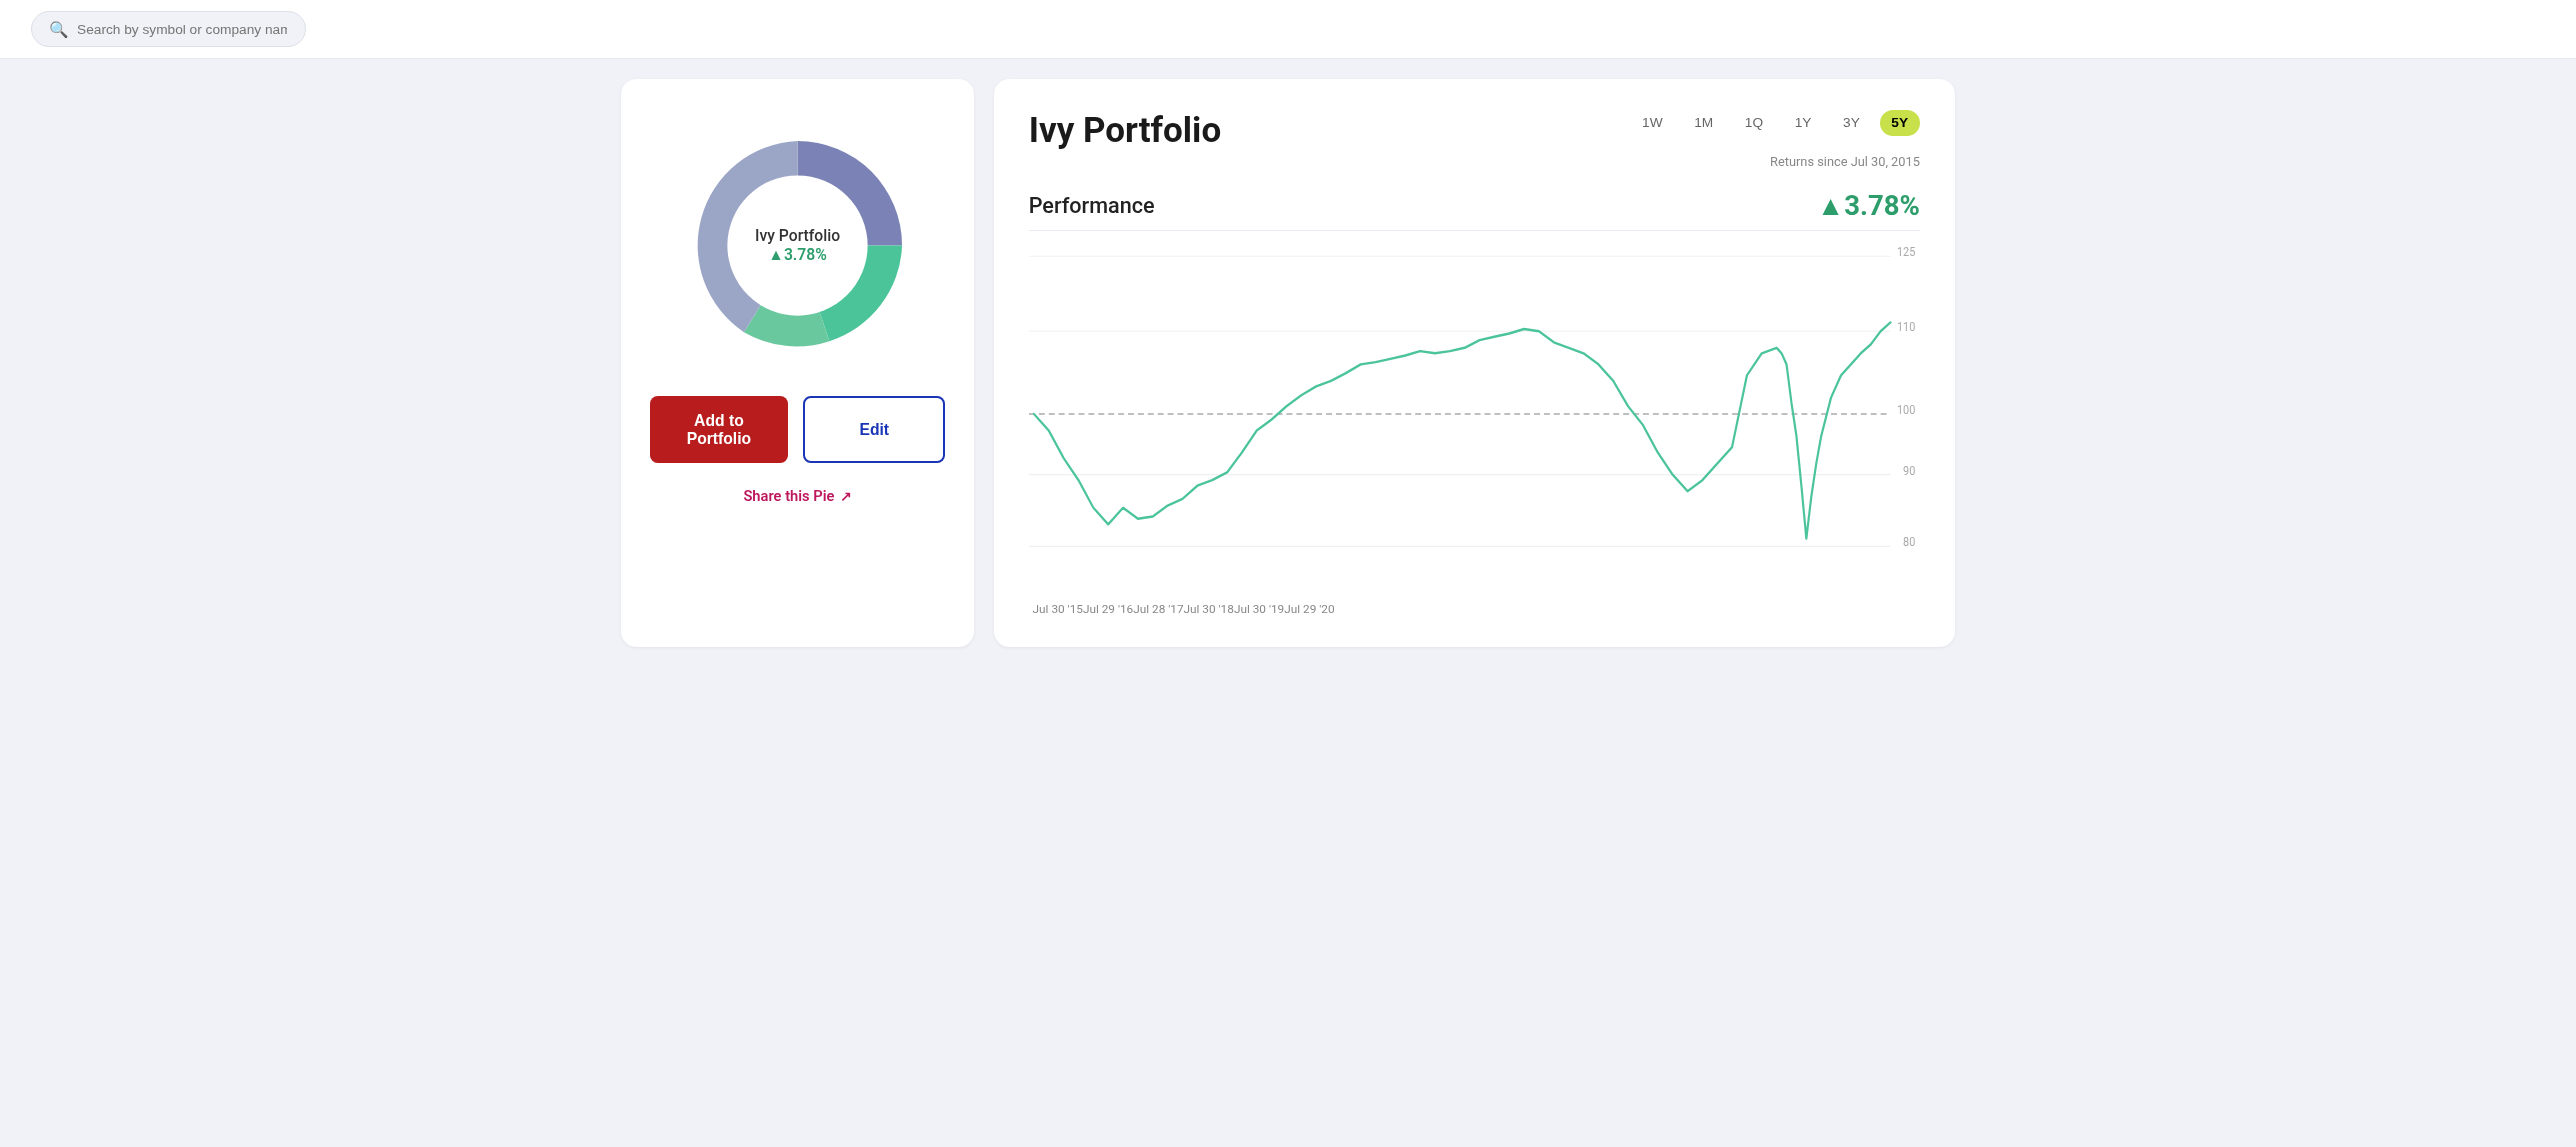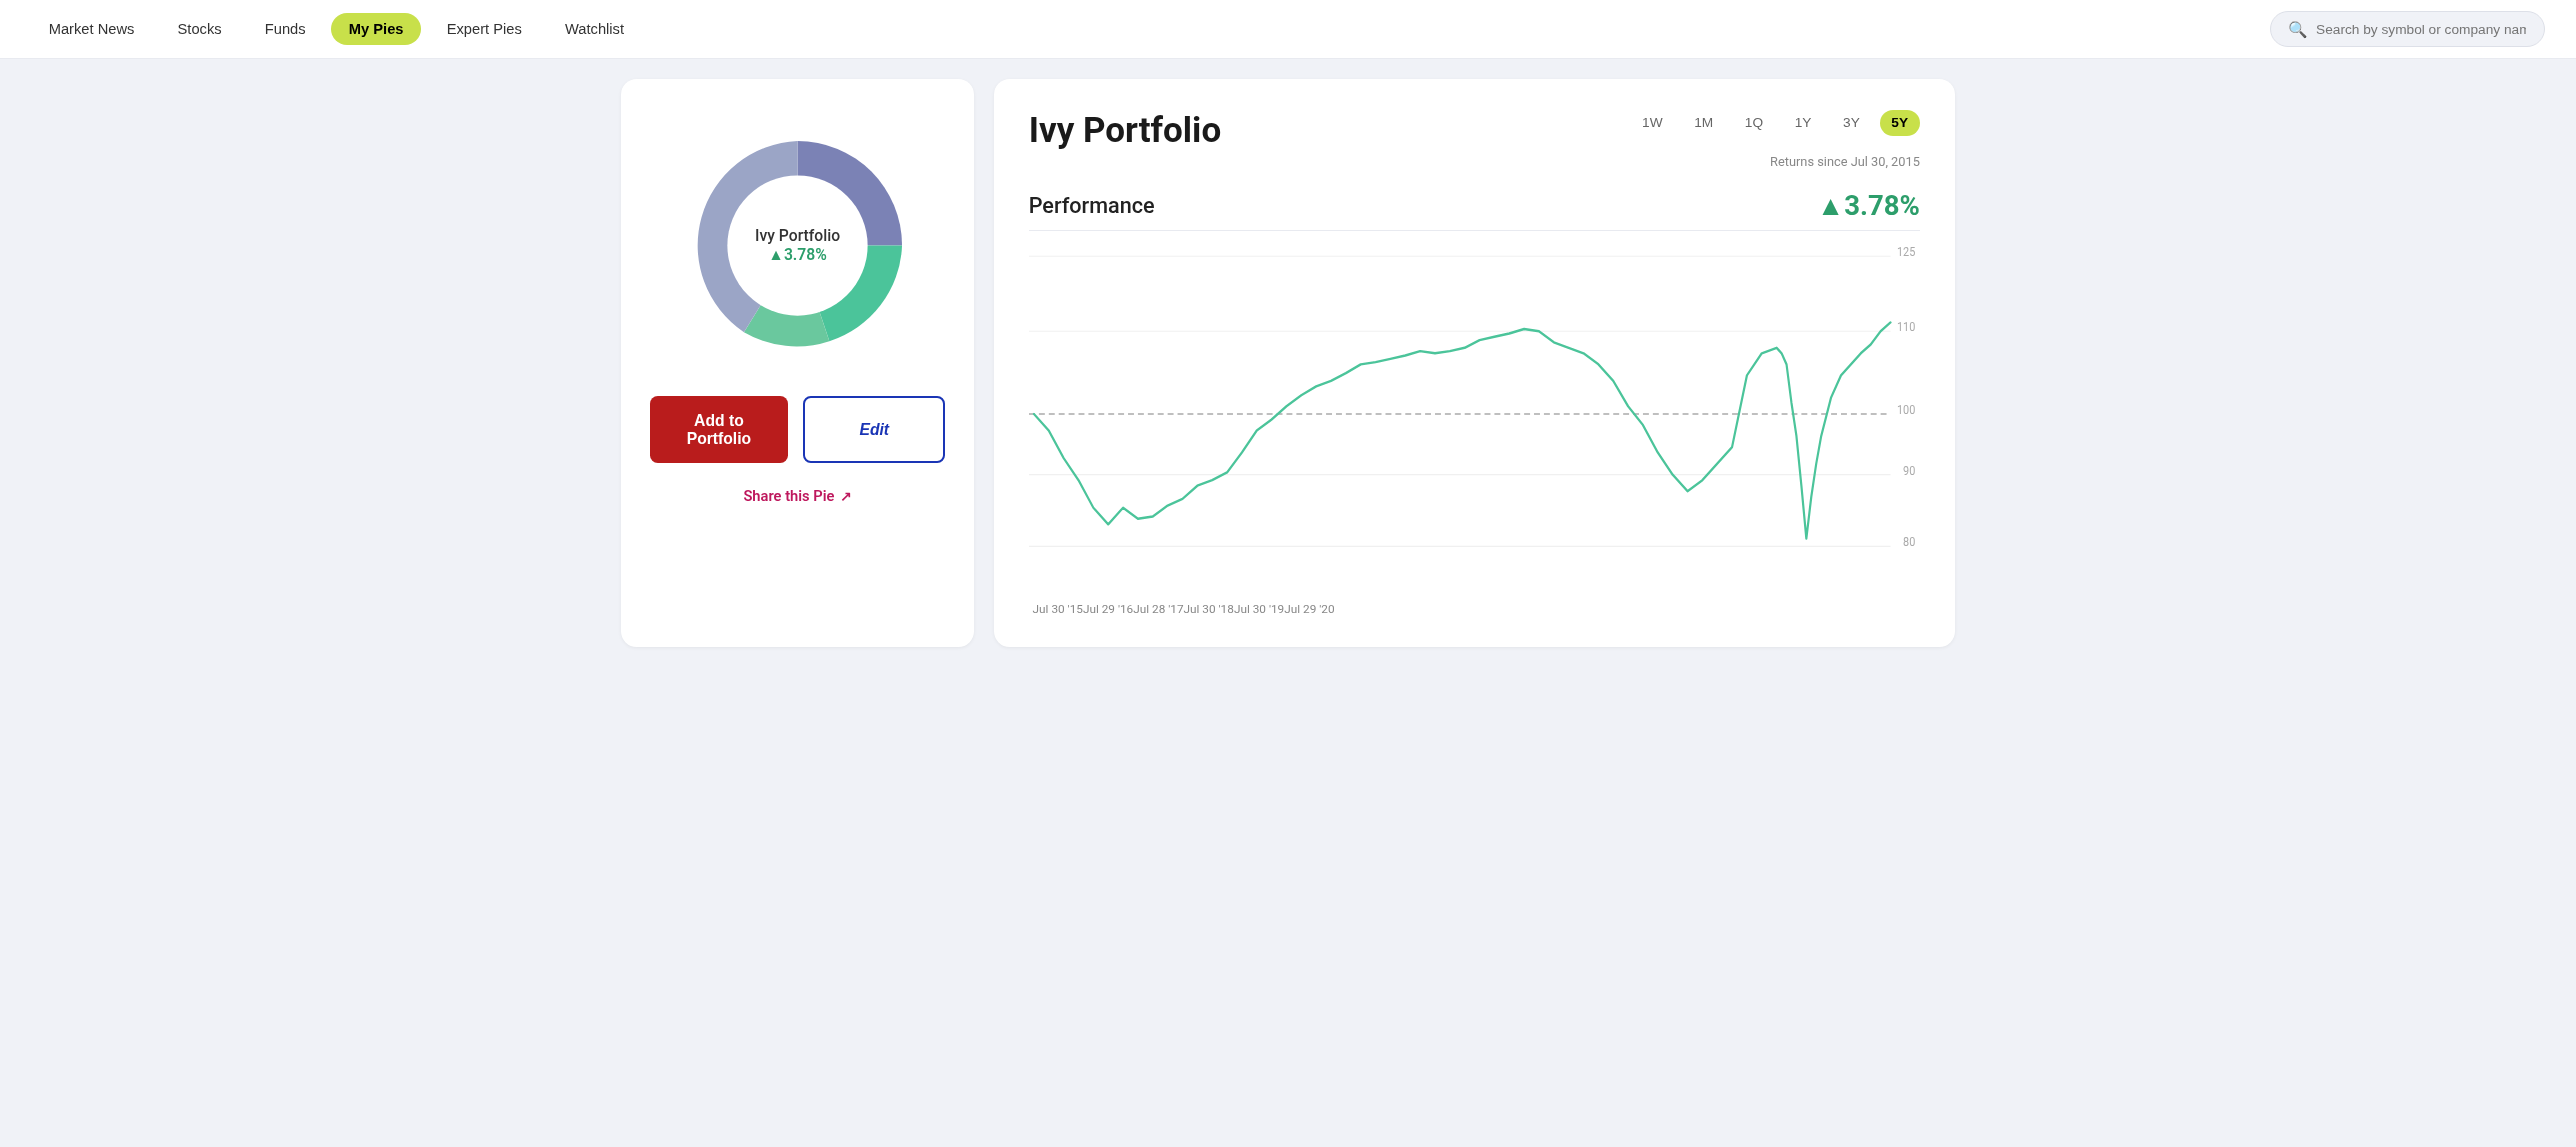--- a/index.html
+++ b/index.html
@@ -117,21 +117,20 @@
     .btn-edit {
       flex: 1;
       background: #fff;
       color: #1a35b5;
       border: 2px solid #1a35b5;
       border-radius: 7.8px;
       padding: 15.7px;
       font-size: 15.7px;
       font-weight: 600;
       cursor: pointer;
-      font-style: italic;
     }
 
     .share-link {
       color: #be185d;
       font-size: 14.7px;
       font-weight: 600;
       display: flex;
       align-items: center;
       gap: 5.9px;
       cursor: pointer;
@@ -229,28 +228,20 @@
       font-size: 11.8px;
       color: #888;
       padding-left: 3.9px;
       padding-right: 39px;
     }
   </style>
 </head>
 <body>
 
 <nav class="navbar">
-  <div class="nav-items">
-    <button class="nav-item">Market News</button>
-    <button class="nav-item">Stocks</button>
-    <button class="nav-item">Funds</button>
-    <button class="nav-item active">My Pies</button>
-    <button class="nav-item">Expert Pies</button>
-    <button class="nav-item">Watchlist</button>
-  </div>
   <div class="nav-search">
     <span class="search-icon-nav">🔍</span>
     <input type="text" placeholder="Search by symbol or company name" style="">
   </div>
 </nav>
 
 <div class="main-content">
 
   <div class="left-panel">
 

